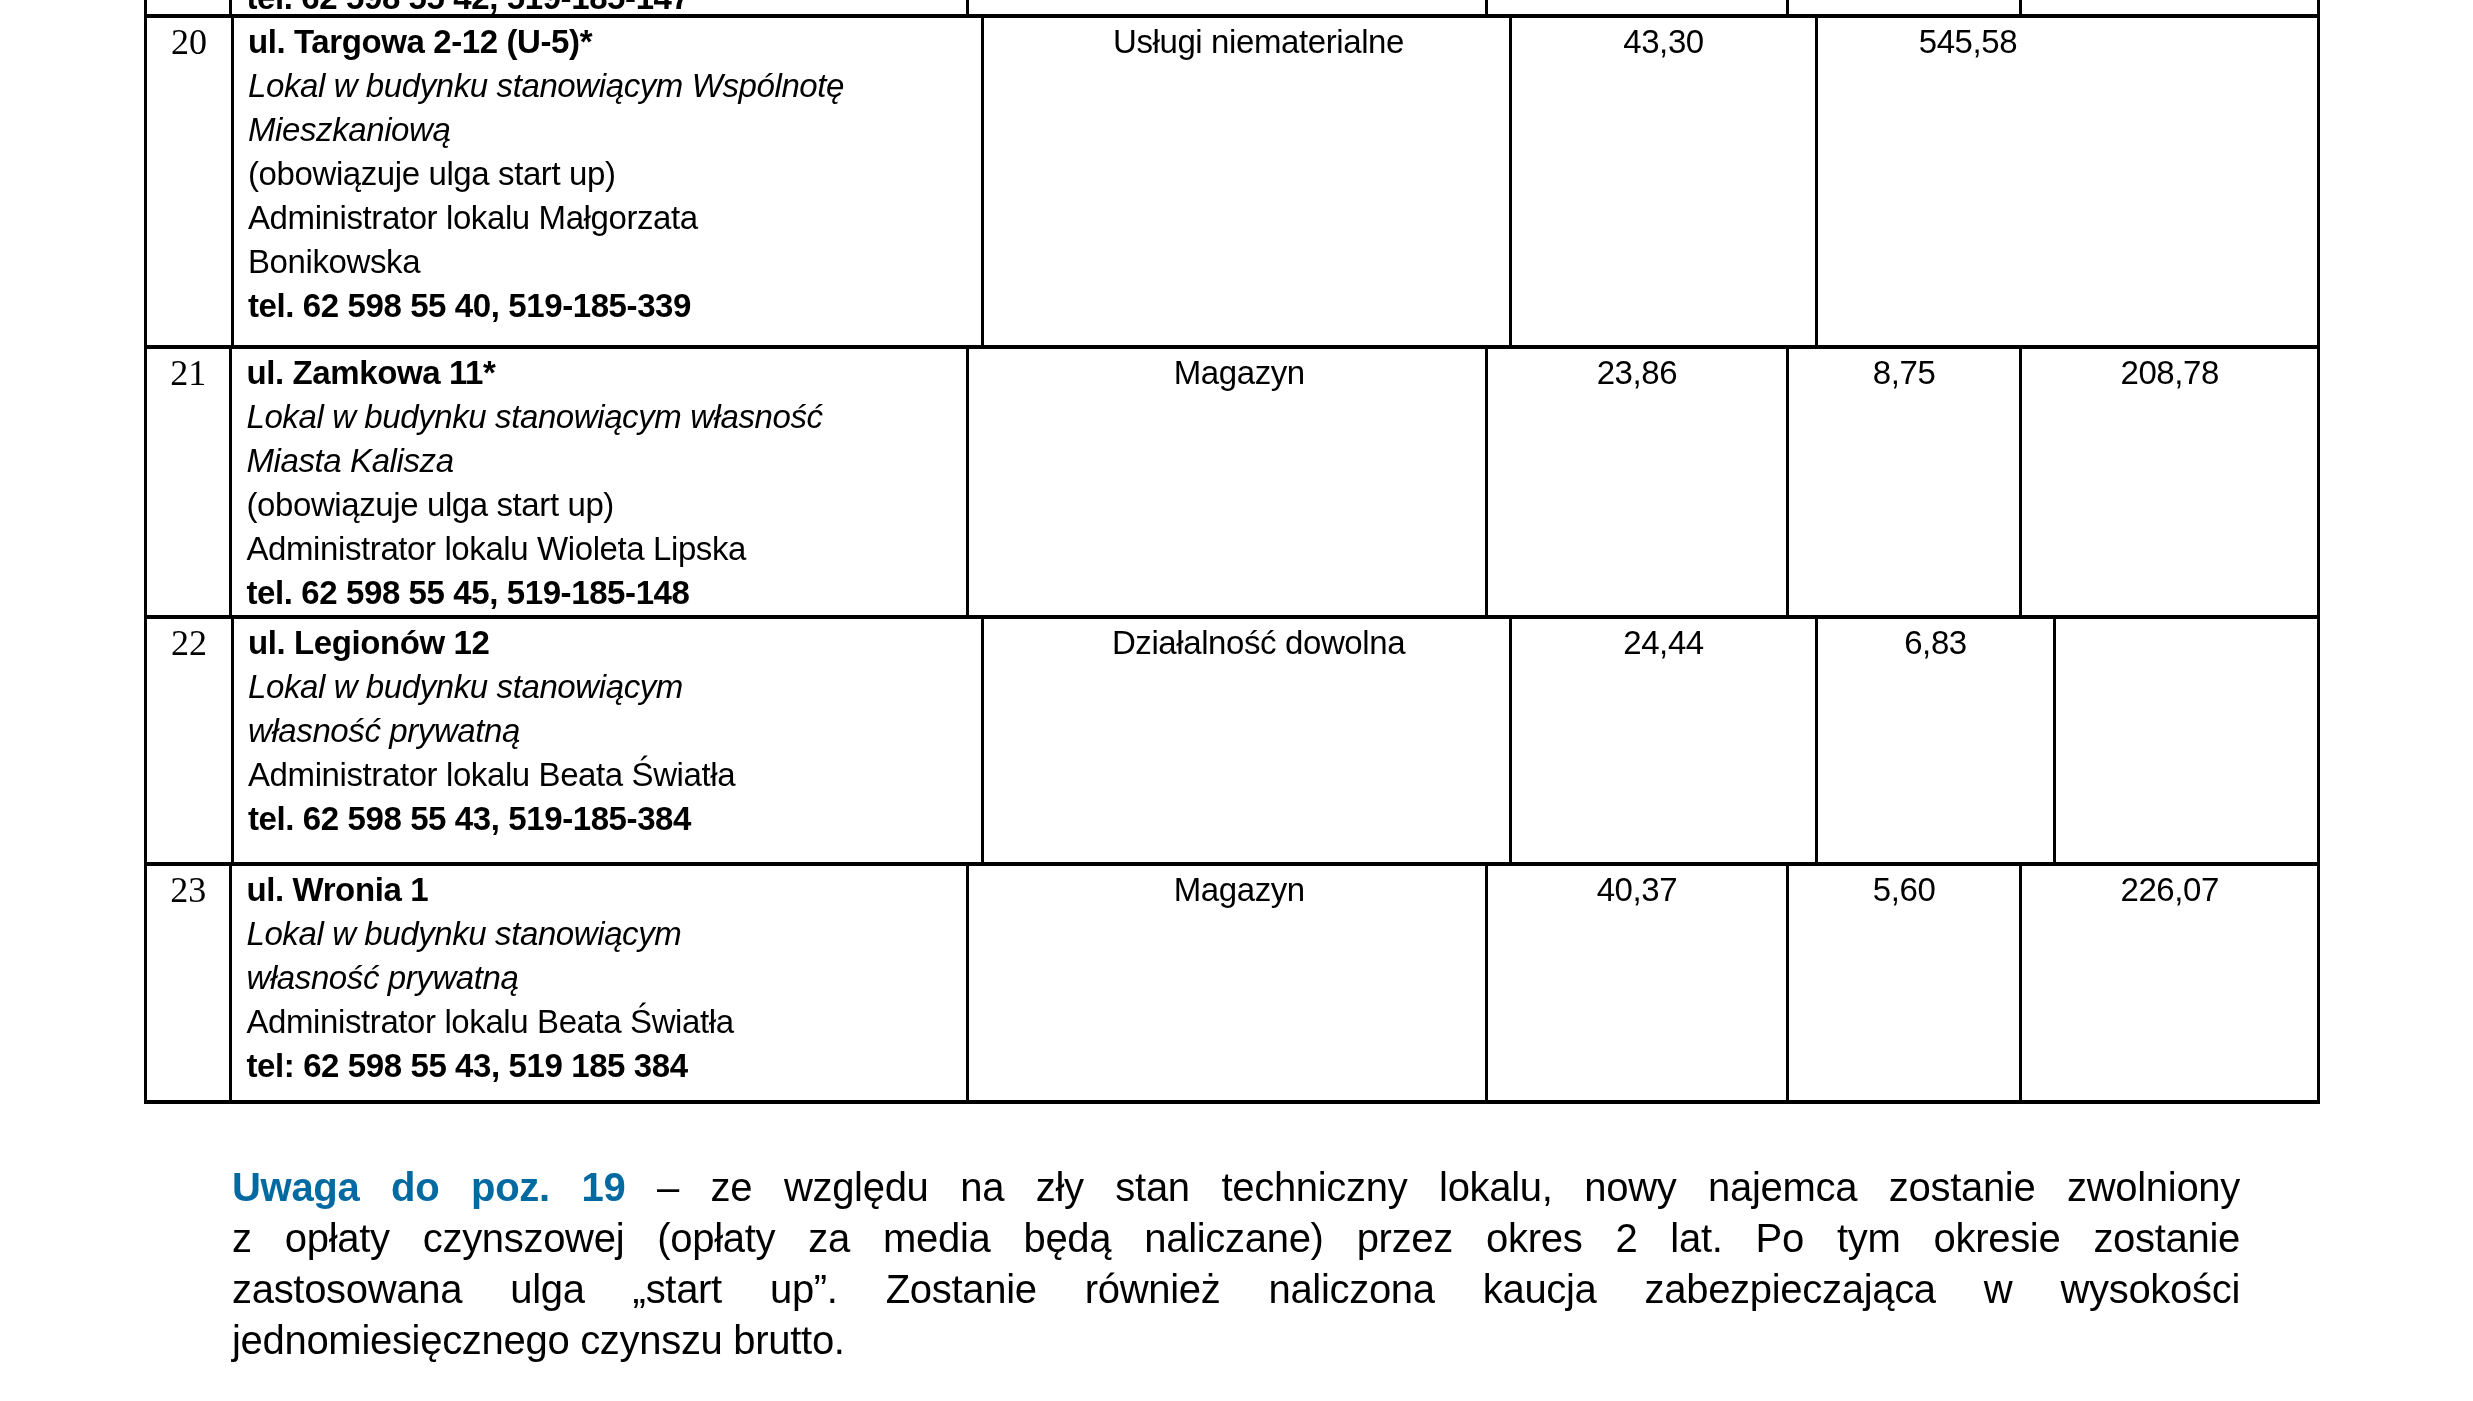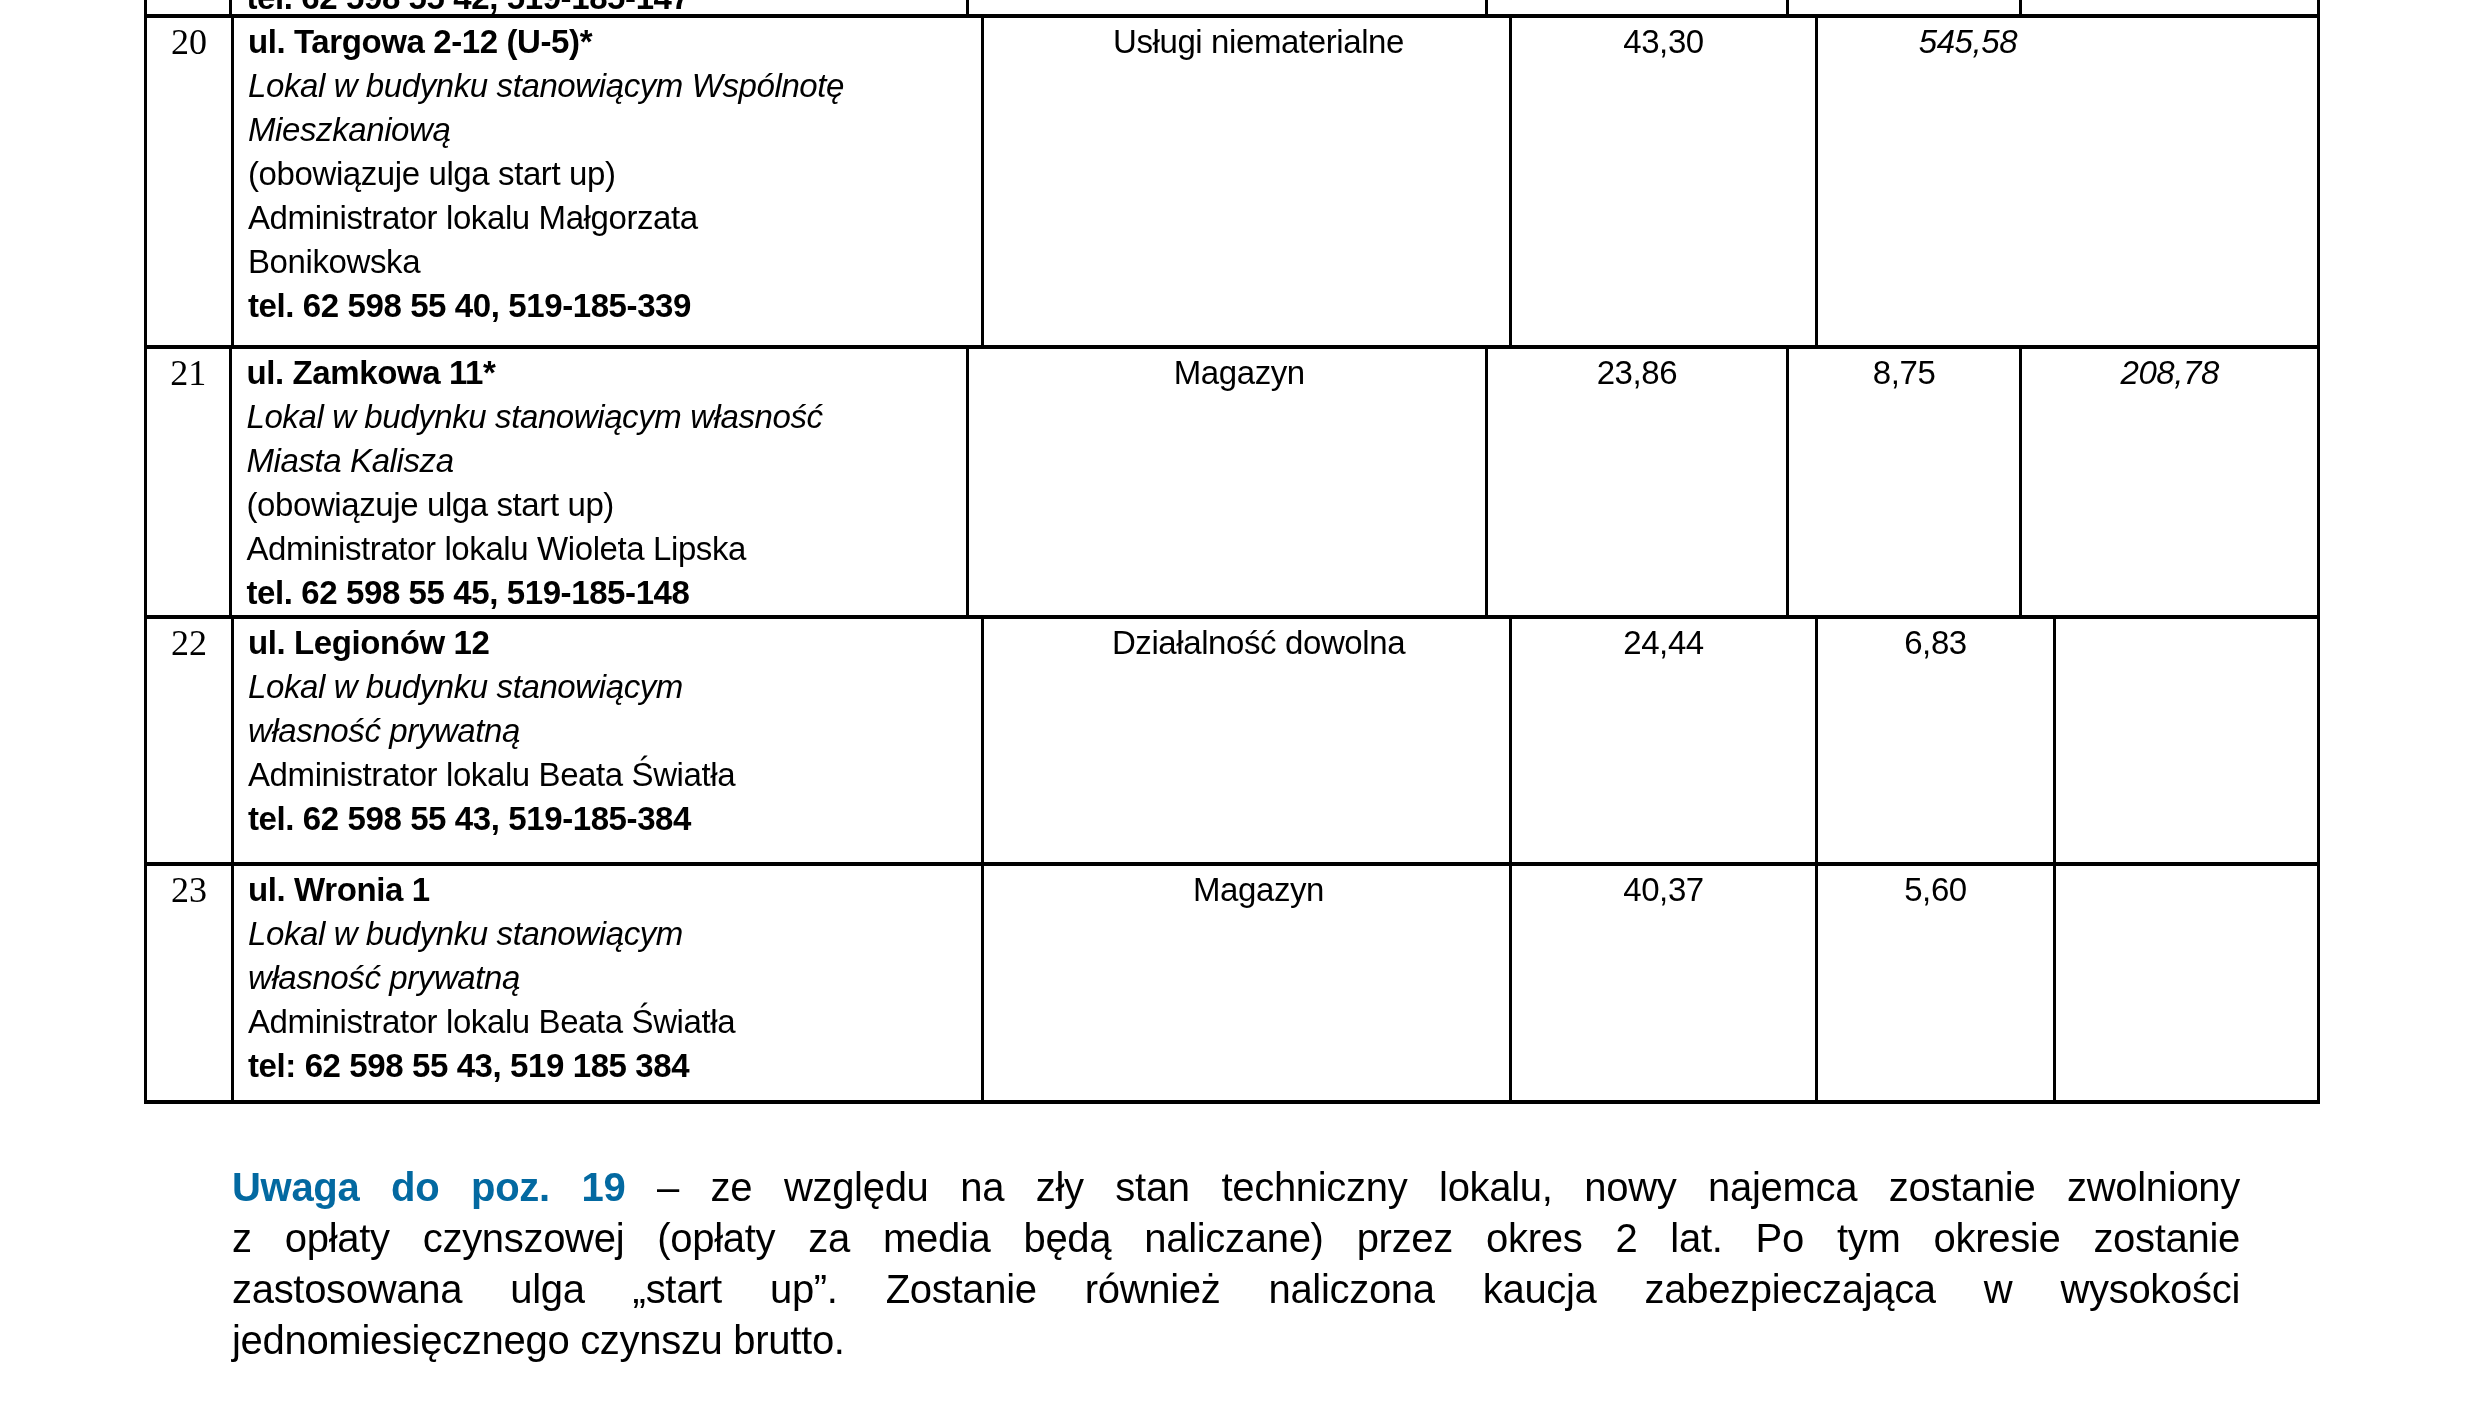--- a/index.html
+++ b/index.html
@@ -15,21 +15,21 @@
   .row{display:flex;border-top:4px solid #000;}
   .row.clip{border-top:none;height:14px;}
   .r20{height:327px;} .r21{height:266px;} .r22{height:243px;} .r23{height:234px;}
   .cell{box-sizing:border-box;border-right:3px solid #000;overflow:hidden;}
   .cell.last{border-right:none;}
   .c-no{width:87px;text-align:center;font-family:"Liberation Serif",serif;font-size:36px;line-height:46px;padding-top:1px;}
   .c-addr{width:750px;padding:2px 8px 0 14px;}
   .c-use{width:504px;text-align:center;padding-top:2px;margin-left:24px;}
   .c-a{width:306px;text-align:center;padding-top:2px;}
   .c-r{width:238px;text-align:center;padding-top:2px;}
-  .c-c{width:300px;text-align:center;padding-top:2px;font-style:italic;}
+  .c-c{width:300px;text-align:center;padding-top:2px;}
   .ln{font-size:33px;line-height:44px;letter-spacing:-0.4px;white-space:nowrap;}
   .b{font-weight:bold;}
   .i{font-style:italic;}
   .clipline{margin-top:-26px;}
   
   .note{position:absolute;left:232px;top:1162px;width:2008px;}
   .nline{font-size:40px;line-height:51px;letter-spacing:-0.3px;}
   .just{text-align:justify;text-align-last:justify;}
   .red{font-weight:bold;color:#0369a1;}
 </style>
@@ -126,20 +126,23 @@
     </div>
     <div class="cell c-use">
         <div class="ln">Magazyn</div>
       </div>
     <div class="cell c-a">
         <div class="ln">40,37</div>
       </div>
     <div class="cell c-r">
         <div class="ln">5,60</div>
       </div>
+    <div class="cell c-c last">
+        <div class="ln">226,07</div>
+      </div>
   </div>
 
 </div>
 
 <div class="note">
   <div class="nline just"><span class="red">Uwaga do poz. 19</span><span> – ze względu na zły stan techniczny lokalu, nowy najemca zostanie zwolniony</span></div>
   <div class="nline just">z opłaty czynszowej (opłaty za media będą naliczane) przez okres 2 lat. Po tym okresie zostanie</div>
   <div class="nline just">zastosowana ulga „start up”. Zostanie również naliczona kaucja zabezpieczająca w wysokości</div>
   <div class="nline">jednomiesięcznego czynszu brutto.</div>
 </div>

